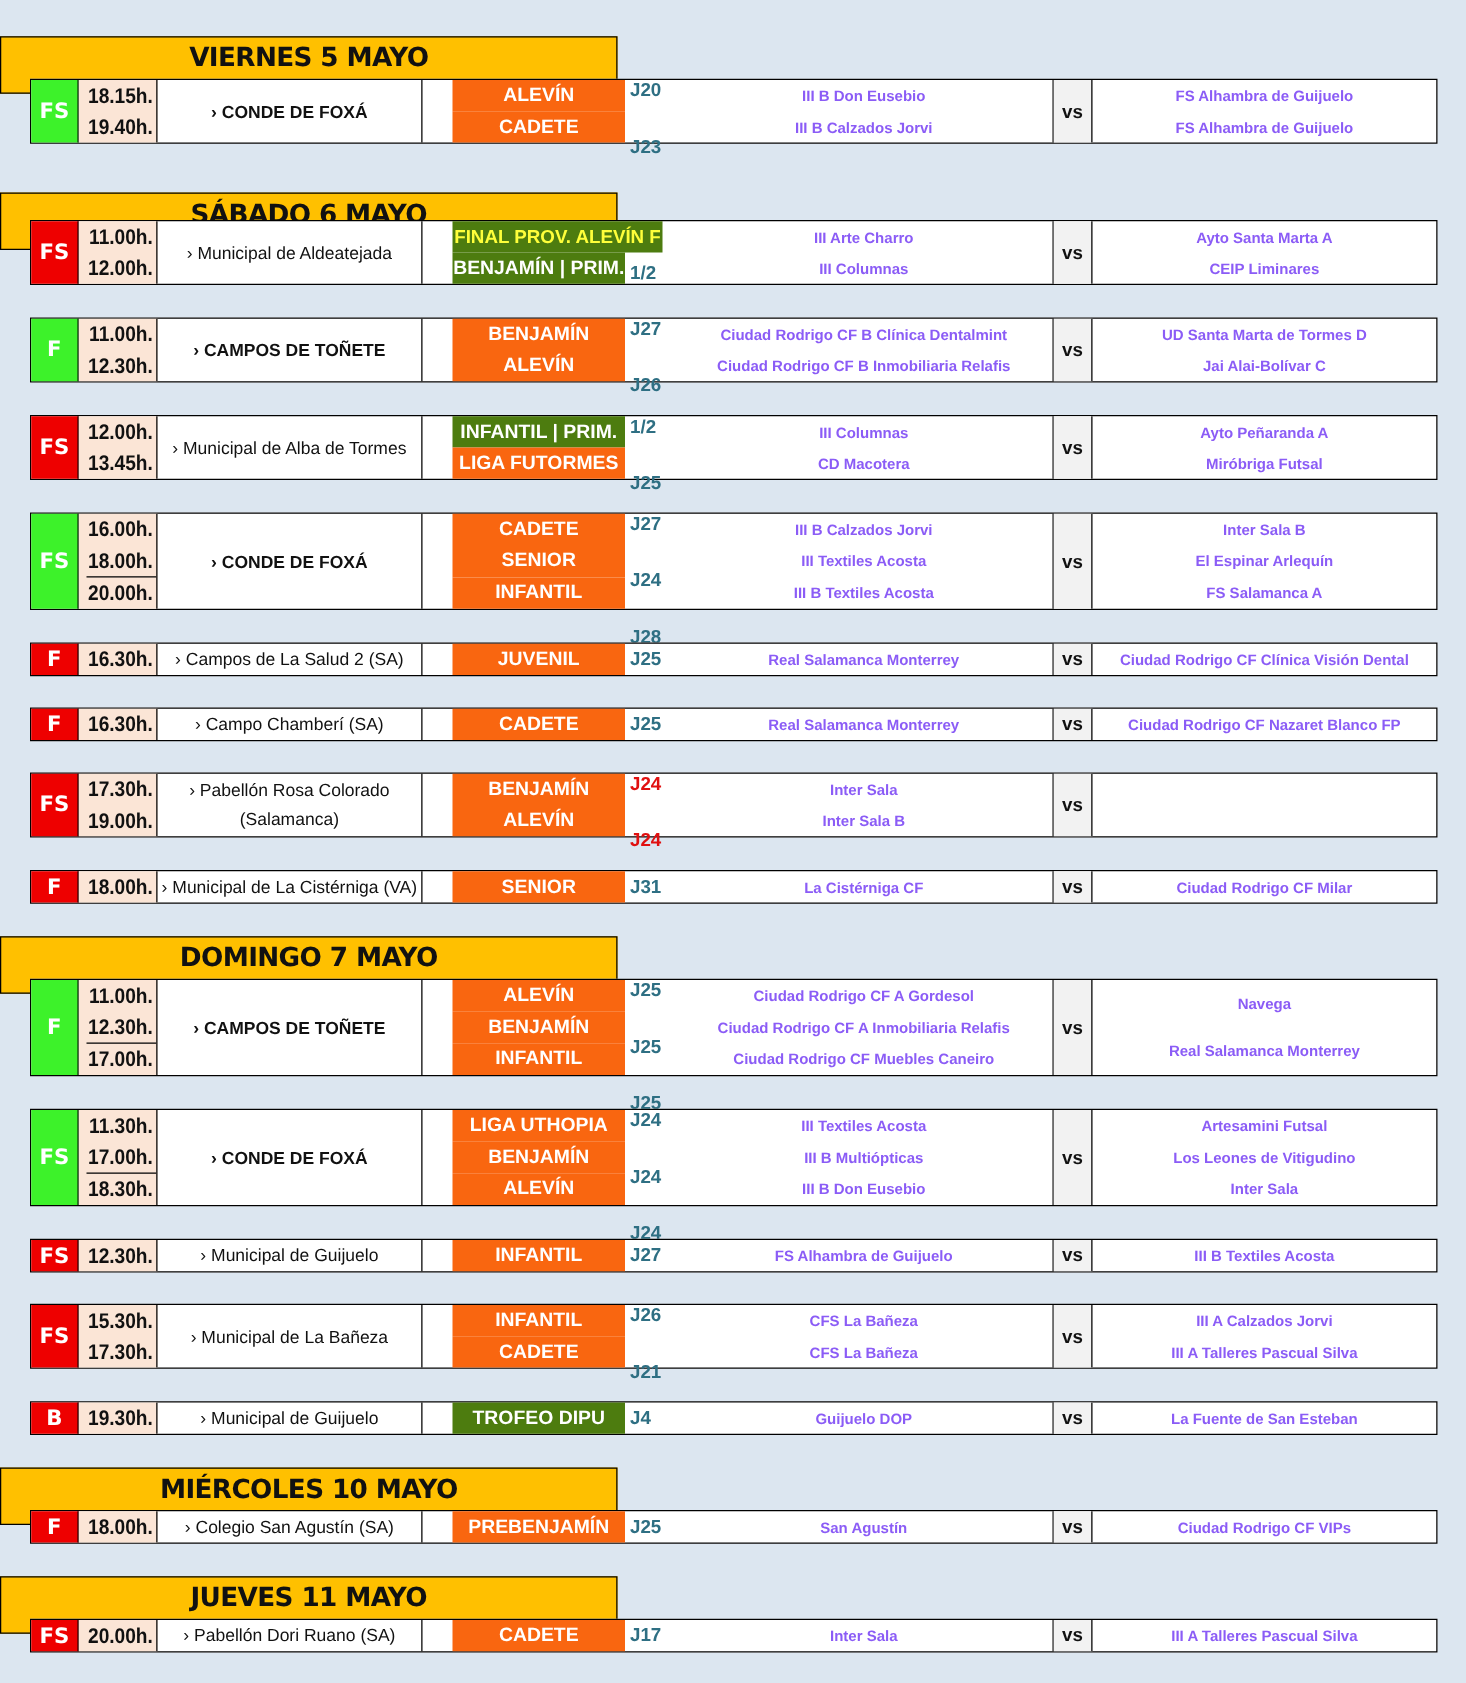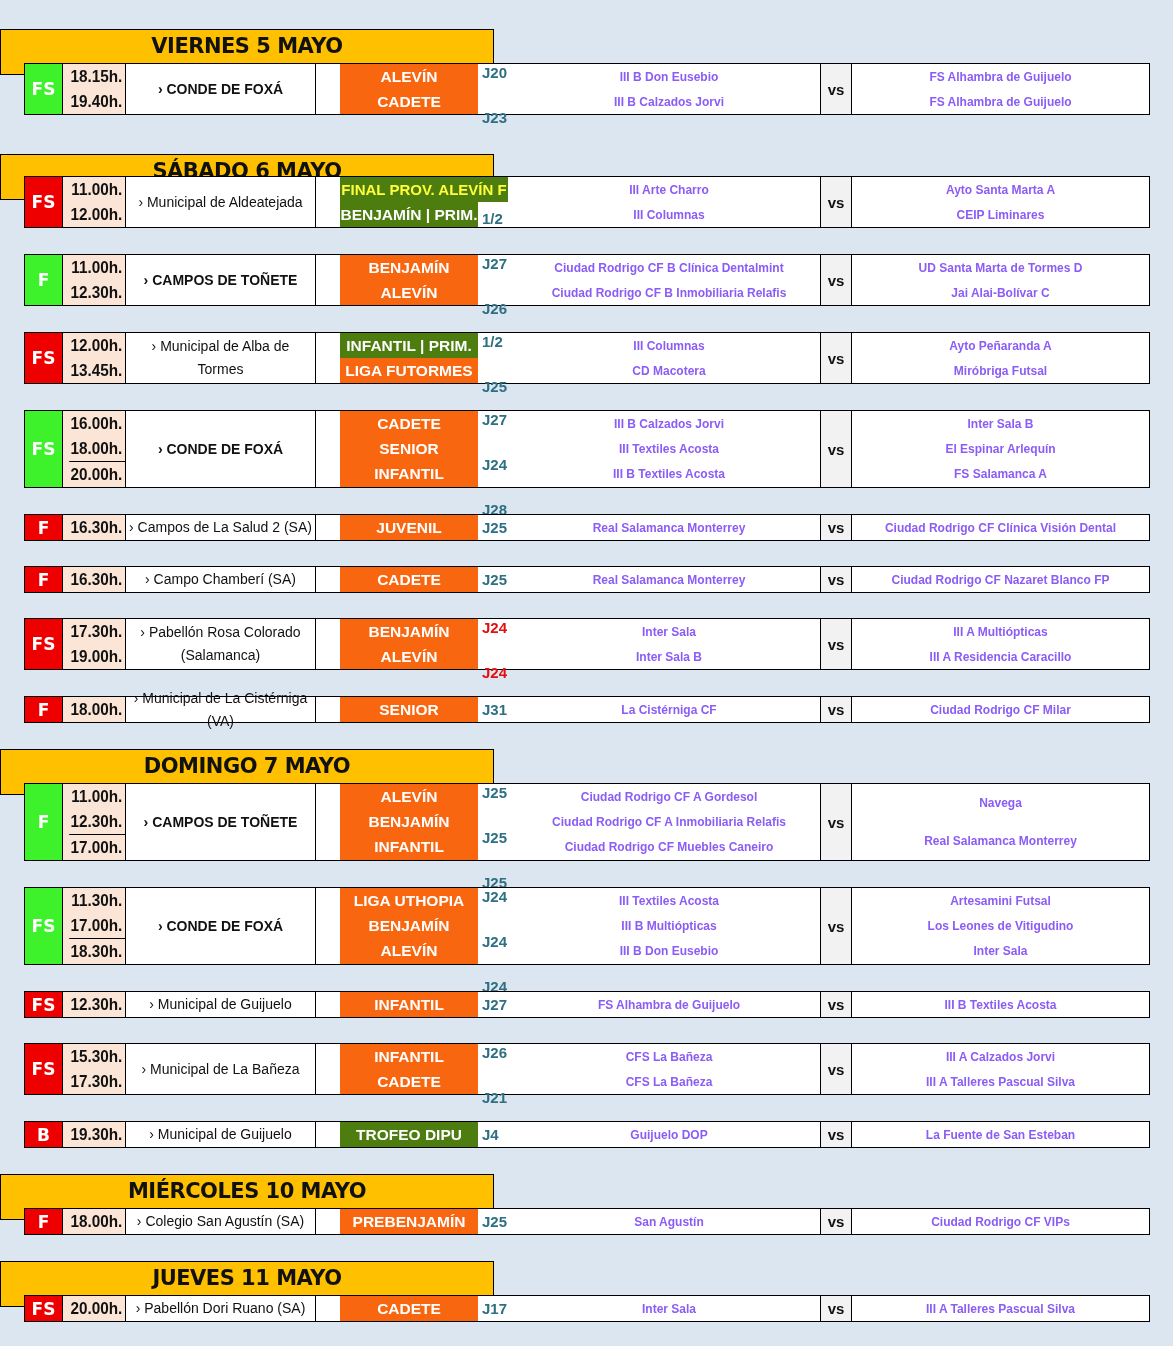--- a/index.html
+++ b/index.html
@@ -27,21 +27,21 @@
   .c-time {
     width:62px; flex:none; background:#fbe5d6; border-right:1px solid #000;
     display:flex; flex-direction:column;
   }
   .c-time div {
     flex:1; display:flex; align-items:center; justify-content:flex-end; padding-right:3px;
     font-family:"Liberation Sans Narrow","Liberation Sans", sans-serif; font-weight:bold; font-size:17px;
     color:#111; transform:scaleX(0.9); transform-origin:right center;
   }
   .c-venue {
-    width:190px; flex:none; border-right:1px solid #000;
+    width:212px; flex:none; border-right:1px solid #000;
     display:flex; align-items:center; justify-content:center; text-align:center;
     font-size:14px; color:#111; line-height:23px; padding:0 2px; box-sizing:border-box;
   }
   .c-venue.caps { font-weight:bold; font-size:14px; }
   .c-cat {
     width:138px; flex:none; display:flex; flex-direction:column;margin-left:24px;
   }
   .c-cat div {
     flex:1; display:flex; align-items:center; justify-content:center;
     color:#fff; font-weight:bold; font-size:15.5px; white-space:nowrap;
@@ -256,24 +256,20 @@
       </div>
       <div class="c-jor">
         <div class="red">J24</div>
         <div class="red">J24</div>
       </div>
       <div class="c-home">
         <div>Inter Sala</div>
         <div>Inter Sala B</div>
       </div>
       <div class="c-vs">vs</div>
-      <div class="c-away">
-        <div>III A Multiópticas</div>
-        <div>III A Residencia Caracillo</div>
-      </div>
     </div>
     <div class="block" style="top: 696px; height: 27px;">
       <div class="c-sport sport-red">F</div>
       <div class="c-time">
         <div>18.00h.</div>
       </div>
       <div class="c-venue">› Municipal de La Cistérniga (VA)</div>
       <div class="c-cat">
         <div class="cat-orange">SENIOR</div>
       </div>

